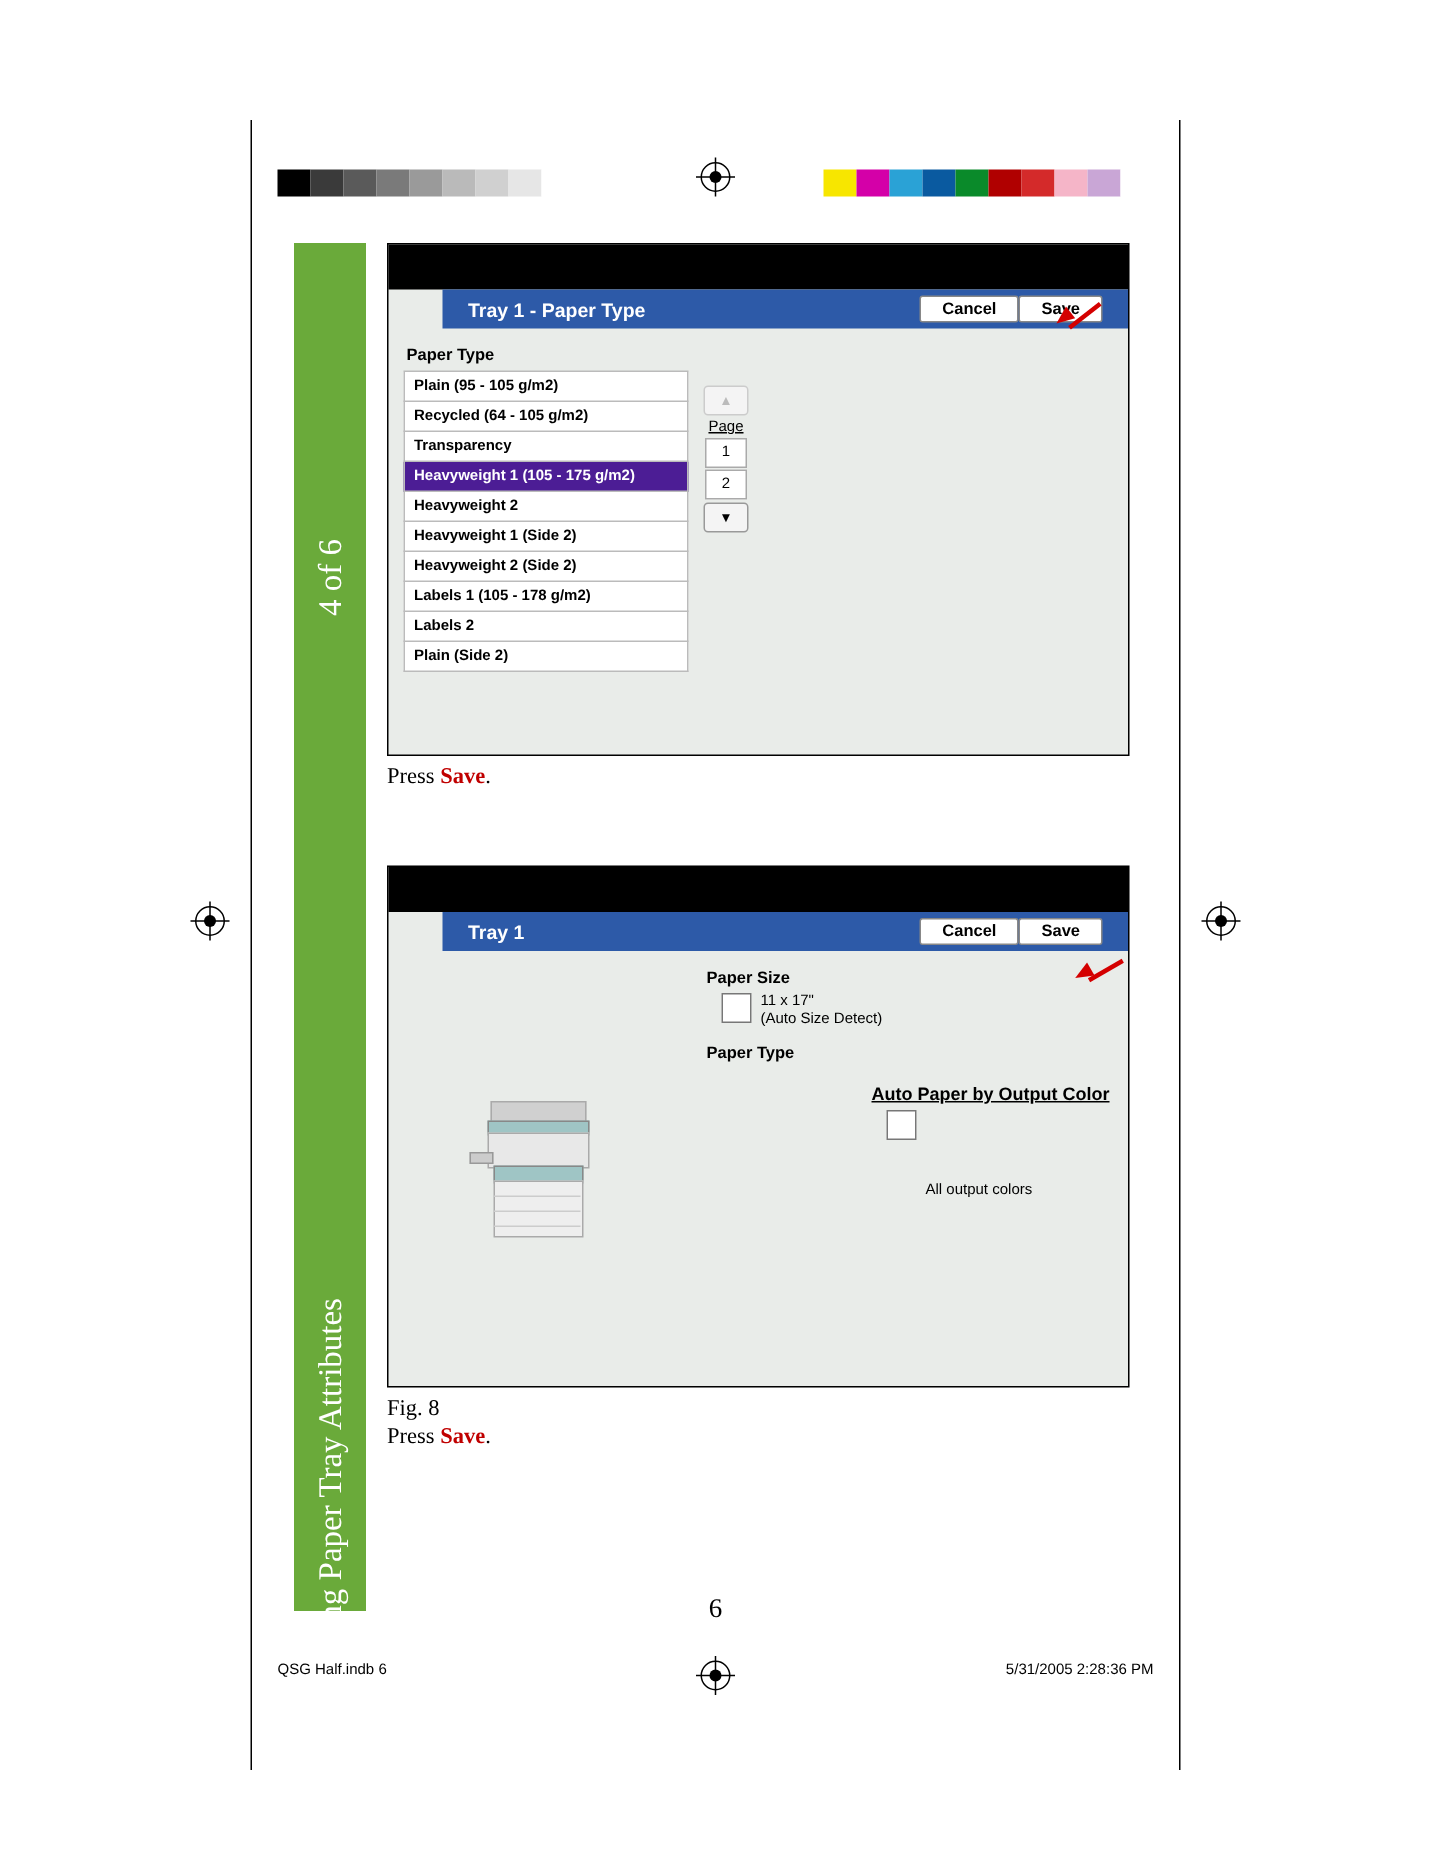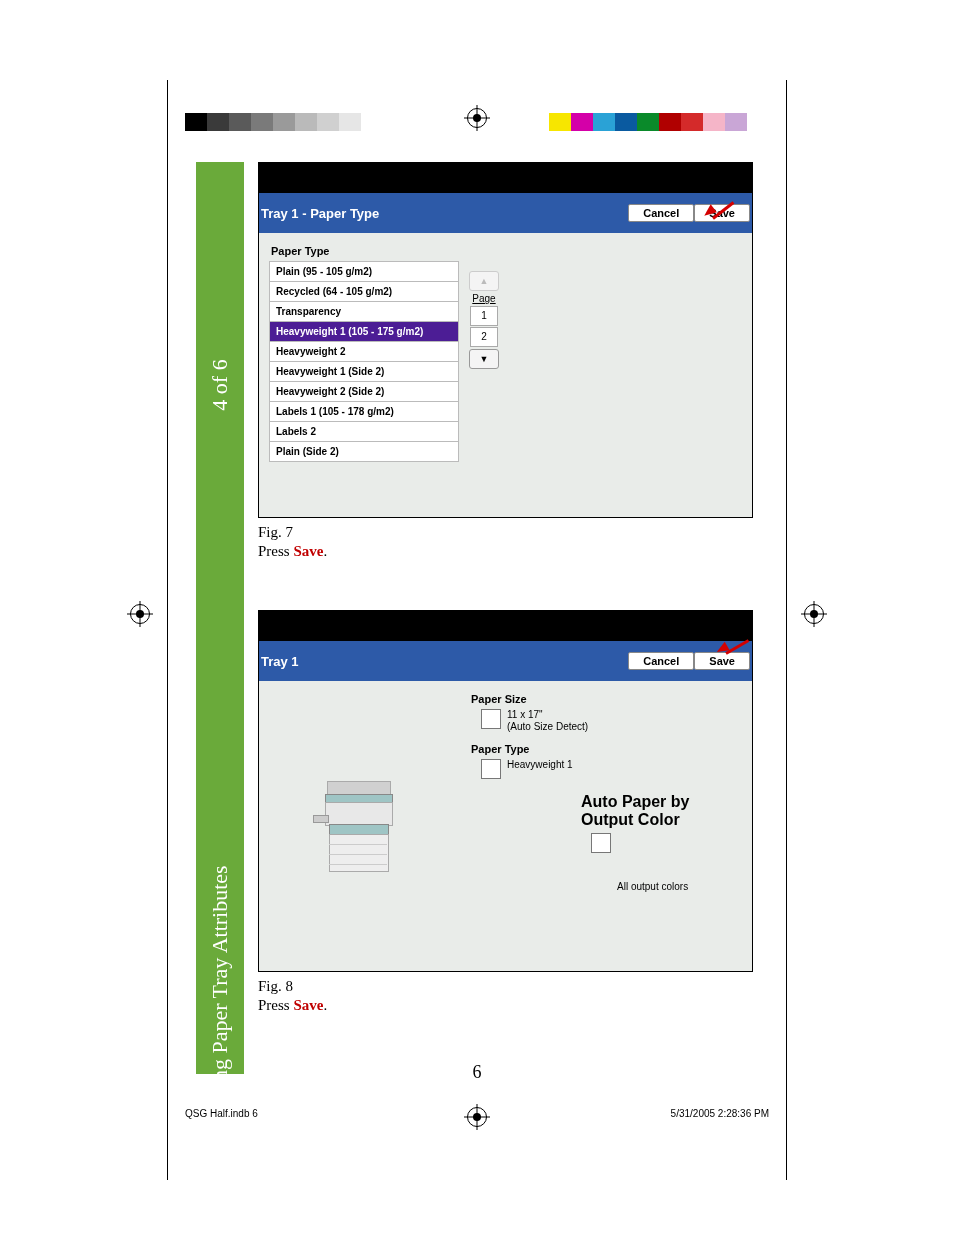--- a/index.html
+++ b/index.html
@@ -16,21 +16,21 @@
   .colorbar .sw{width:22px;height:18px;}
   .colorbar.left{left:185px;}
   .colorbar.right{right:185px;}
   .sidebar{position:absolute;left:196px;top:162px;width:48px;height:912px;background:#6aaa3a;}
   .sb-text{position:absolute;left:50%;transform:translateX(-50%) rotate(-90deg);transform-origin:center;white-space:nowrap;color:#fff;font-family:Georgia,'Times New Roman',serif;}
   .sb-top{top:210px;font-size:22px;}
   .sb-bot{top:830px;font-size:22px;}
   .content{position:absolute;left:258px;top:162px;width:505px;}
   .screen{width:495px;border:1px solid #000;background:#e9ece9;box-sizing:border-box;margin-bottom:6px;}
   .screen .blackbar{background:#000;height:30px;}
-  .screen .bluebar{background:#2d5aa8;height:40px;display:flex;align-items:center;justify-content:space-between;padding:0 2px;}
+  .screen .bluebar{background:#2d5aa8;height:26px;display:flex;align-items:center;justify-content:space-between;padding:0 17px;margin-left:36px;}
   .screen .bluebar .title{color:#fff;font-weight:bold;font-size:13px;}
   .btns{display:flex;}
   .btn{background:#fff;border:1px solid #888;border-radius:2px;padding:2px 14px;font-size:11px;font-weight:bold;cursor:pointer;position:relative;}
   .red-line{position:absolute;background:#d40000;transform-origin:left center;}
   .red-head{position:absolute;width:0;height:0;border-right:12px solid #d40000;border-top:5px solid transparent;border-bottom:5px solid transparent;}
   .body1{padding:8px 10px 16px 10px;position:relative;min-height:260px;}
   .label{font-size:11px;font-weight:bold;margin:4px 0 4px 2px;}
   .list{width:190px;border-top:1px solid #bbb;}
   .list .item{background:#fff;border:1px solid #bbb;border-top:none;padding:4px 6px;font-size:10px;font-weight:bold;cursor:pointer;}
   .list .item.sel{background:#4c1d95;color:#fff;}
@@ -47,21 +47,21 @@
   .copier .slot{position:absolute;left:-6px;top:34px;width:14px;height:6px;background:#ccc;border:1px solid #999;}
   .copier .low{position:absolute;left:10px;top:43px;width:58px;height:10px;background:#9fc5c5;border:1px solid #888;}
   .copier .base{position:absolute;left:10px;top:53px;width:58px;height:36px;background:#eee;border:1px solid #aaa;}
   .copier .line{position:absolute;left:10px;width:58px;height:1px;background:#ccc;}
   .settings{margin-left:200px;}
   .sett-label{font-size:11px;font-weight:bold;margin-top:2px;}
   .sett-row{display:flex;align-items:flex-start;gap:6px;margin:4px 0 10px 10px;}
   .chk{width:18px;height:18px;background:#fff;border:1px solid #777;flex-shrink:0;}
   .sett-val{font-size:10px;line-height:12px;}
   .auto-section{margin-left:310px;margin-top:14px;}
-  .auto-title{font-size:16px;font-weight:bold;}
+  .auto-title{font-size:12px;font-weight:bold;text-decoration:underline;}
   .caption{font-family:Georgia,'Times New Roman',serif;font-size:15px;margin:4px 0 2px 0;}
   .instr{font-family:Georgia,'Times New Roman',serif;font-size:15px;}
   .instr .kw{color:#c00000;font-weight:bold;}
   .page-num{position:absolute;left:50%;transform:translateX(-50%);bottom:152px;font-family:Georgia,serif;font-size:18px;}
   .footer-left{position:absolute;left:185px;bottom:116px;font-size:10px;}
   .footer-right{position:absolute;right:185px;bottom:116px;font-size:10px;}
   .reg-top{left:50%;top:108px;transform:translateX(-50%);}
   .reg-left{left:130px;top:604px;}
   .reg-right{right:130px;top:604px;}
   .reg-bot{left:50%;bottom:108px;transform:translateX(-50%);}
@@ -149,21 +149,20 @@
           <div class="pg-btn">▼</div>
         </div>
       </div>
     </div>
 
     <div style="position:absolute;left:455px;top:55px;">
       <div class="red-line" style="left:0;top:0;width:26px;height:3px;transform:rotate(-38deg);"></div>
       <div class="red-head" style="left:-10px;top:-10px;transform:rotate(-38deg);"></div>
     </div>
 
-    <div class="caption">Fig. 7</div>
     <div class="instr">
       <span>Press </span><span class="kw">Save</span><span>.</span>
     </div>
 
     <div style="height:50px;"></div>
 
     <div class="screen">
       <div class="blackbar"></div>
       <div class="bluebar">
         <span class="title">Tray 1</span>
@@ -187,24 +186,20 @@
         <div class="settings">
           <div class="sett-label">Paper Size</div>
           <div class="sett-row">
             <div class="chk"></div>
             <div class="sett-val">
               <span>11 x 17"</span><br>
               <span>(Auto Size Detect)</span>
             </div>
           </div>
           <div class="sett-label">Paper Type</div>
-          <div class="sett-row">
-            <div class="chk"></div>
-            <div class="sett-val">Heavyweight 1</div>
-          </div>
         </div>
         <div class="auto-section">
           <div class="auto-title">Auto Paper by Output Color</div>
           <div class="sett-row">
             <div class="chk"></div>
             <div class="sett-val" style="padding-top:4px;margin-top:44px;">All output colors</div>
           </div>
         </div>
       </div>
     </div>

